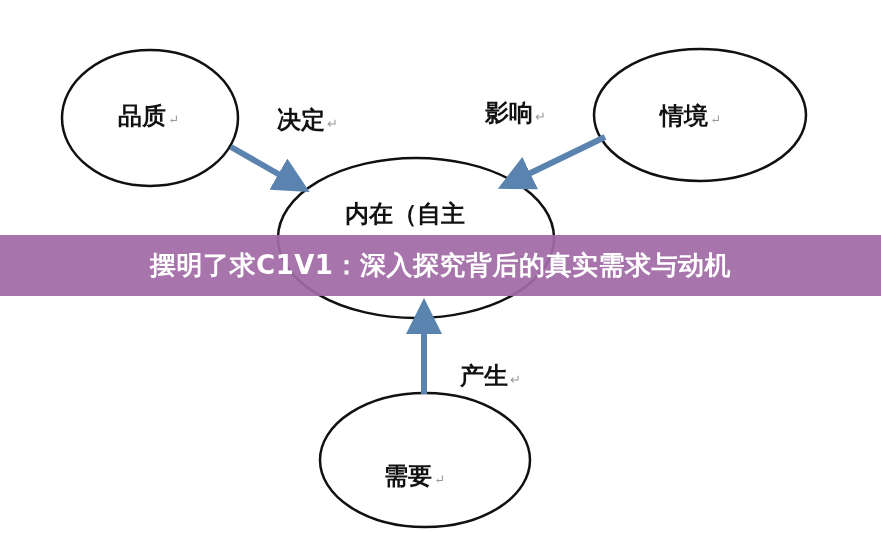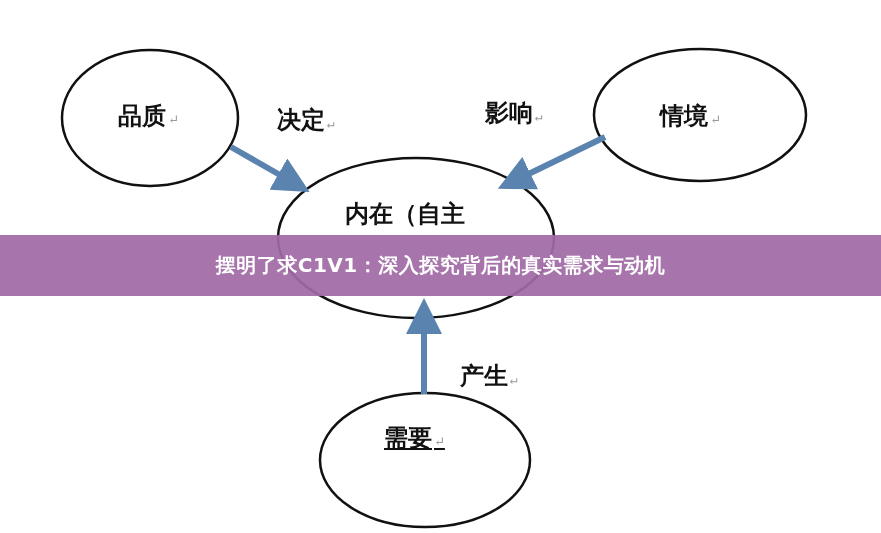--- a/index.html
+++ b/index.html
@@ -1,24 +1,24 @@
 <!DOCTYPE html>
 <html><head>
 <meta charset="utf-8">
 <style>
   html, body { margin:0; padding:0; }
   body { width:881px; height:533px; background:#ffffff; position:relative; overflow:hidden;
          font-family:"DejaVu Serif", serif; }
   svg.diagram { position:absolute; left:0; top:0; }
   .node-label { position:absolute; font-family:"DejaVu Serif", serif; font-weight:bold; font-size:24px; color:#111; white-space:nowrap; }
-  .edge-label { position:absolute; font-family:Liberation Mono, monospace; font-weight:bold; font-size:24px; color:#111; white-space:nowrap; }
+  .edge-label { position:absolute; font-family:Liberation Sans, sans-serif; font-weight:bold; font-size:24px; color:#111; white-space:nowrap; }
   .ret { font-size:13px; color:#999; font-weight:normal; margin-left:2px; }
   .banner { position:absolute; left:0; top:235px; width:881px; height:61px; background:rgba(160,105,165,0.93);
             display:flex; align-items:center; justify-content:center; }
-  .banner-text { font-family:"DejaVu Sans", sans-serif; font-weight:bold; font-size:20px; color:#ffffff; letter-spacing:0.5px; }
+  .banner-text { font-family:"DejaVu Sans", sans-serif; font-weight:bold; font-size:26px; color:#ffffff; letter-spacing:0.5px; }
 </style>
 </head>
 <body>
 
 <svg class="diagram" width="881" height="533" viewBox="0 0 881 533">
   <defs>
     <marker id="ah" markerWidth="6" markerHeight="6" refX="3" refY="3" orient="auto" markerUnits="strokeWidth">
       <path d="M0,0 L6,3 L0,6 Z" fill="#5b83b0"></path>
     </marker>
   </defs>
@@ -35,21 +35,21 @@
 
 <div class="node-label" style="left:118px; top:100px;text-align:right;">
   <span>品质</span><span class="ret">↵</span>
 </div>
 <div class="node-label" style="left:660px; top:100px;">
   <span>情境</span><span class="ret">↵</span>
 </div>
 <div class="node-label" style="left:345px; top:198px;">
   <span>内在（自主</span>
 </div>
-<div class="node-label" style="left:384px; top:422px;text-decoration:underline;">
+<div class="node-label" style="left:384px; top:460px;">
   <span>需要</span><span class="ret">↵</span>
 </div>
 
 <div class="edge-label" style="left:277px; top:104px;">
   <span>决定</span><span class="ret">↵</span>
 </div>
 <div class="edge-label" style="left:485px; top:97px;text-align:center;">
   <span>影响</span><span class="ret">↵</span>
 </div>
 <div class="edge-label" style="left:460px; top:360px;">

